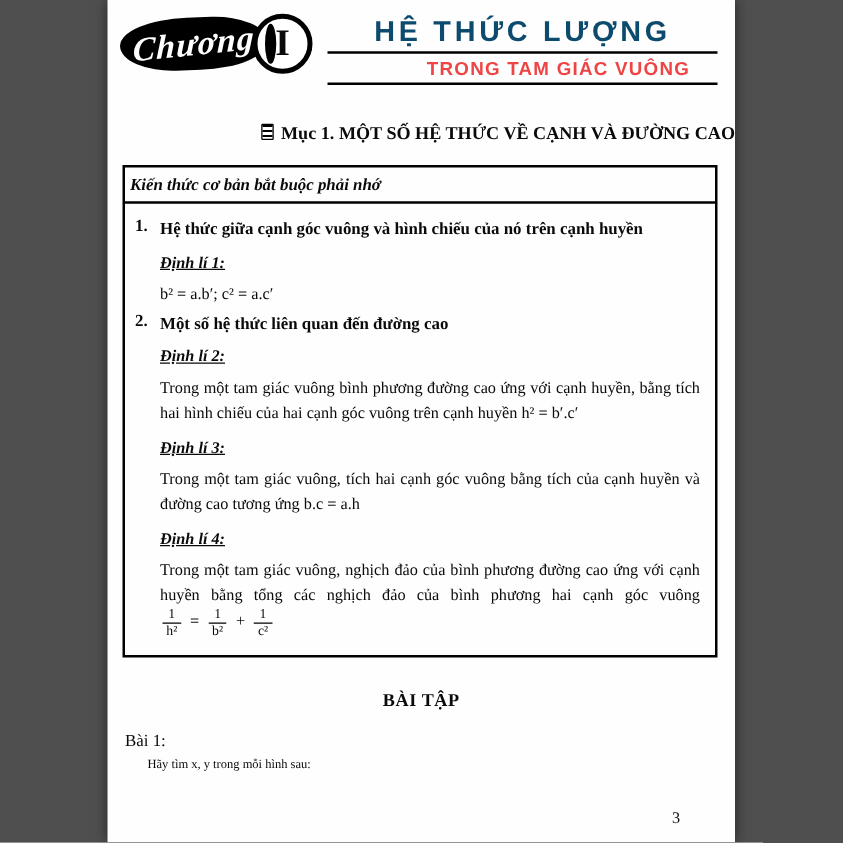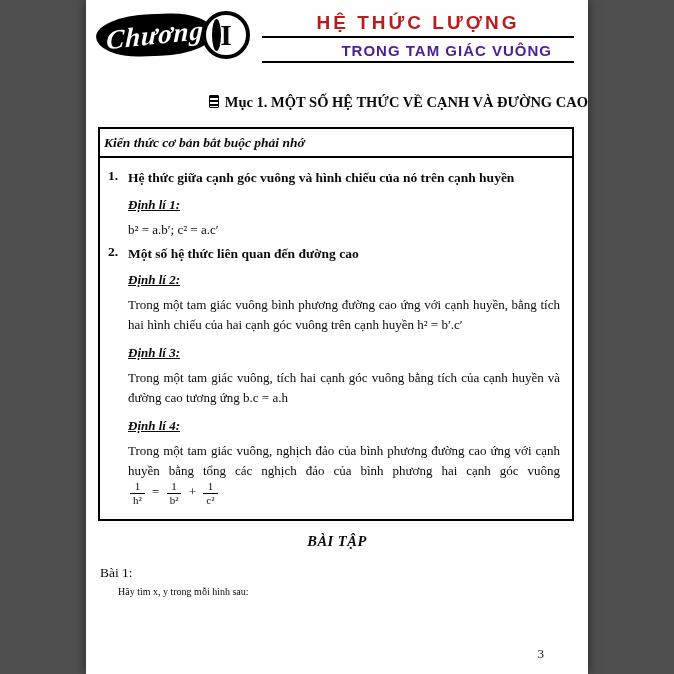--- a/index.html
+++ b/index.html
@@ -60,35 +60,35 @@
     border-radius:50%;
   }
   .logo-circle span {
     font-family:"Liberation Serif", serif;
     font-weight:bold; font-size:30px; line-height:1;
   }
 
   .title-block { flex:1; margin-left:10px; padding-top:2px; }
   .title-main {
     font-family:"Liberation Sans", sans-serif;
-    font-weight:bold; font-size:19px;
+    font-weight:bold; font-size:23px;
     letter-spacing:3px;
     text-align:center;
-    color:#b91c1c;
+    color:#0c4a6e;
   }
   .rule { height:2px; background:#000; margin-top:2px; }
   .rule.thin { height:2px; }
   .title-sub {
     font-family:"Liberation Sans", sans-serif;
     font-weight:bold; font-size:15px;
     letter-spacing:1px;
     text-align:right;
     padding-right:22px;
     margin-top:4px;
-    color:#4c1d95;
+    color:#ef4444;
   }
 
   
   .section-heading {
     margin-top:28px;
     text-align:right;
     font-weight:bold;
     font-size:14.5px;
     line-height:1.6;
     font-family:"Liberation Serif", serif;
@@ -151,23 +151,22 @@
   }
   .frac .num { display:block; border-bottom:1px solid #000; padding:0 3px; }
   .frac .den { display:block; padding:0 3px; }
   .op { font-size:13px; margin:0 2px; }
 
   
   .baitap-title {
     text-align:center;
     font-weight:bold;
     font-size:14.5px;
-    margin-top:12px;
+    margin-top:27px;
     letter-spacing:.5px;
-    font-style:italic;
   }
   .ex-label {
     margin:15px 0 0 14px;
     font-weight:normal;
     font-size:13.5px;
   }
   .ex-text {
     margin:5px 0 0 32px;
     font-size:10px;
   }

